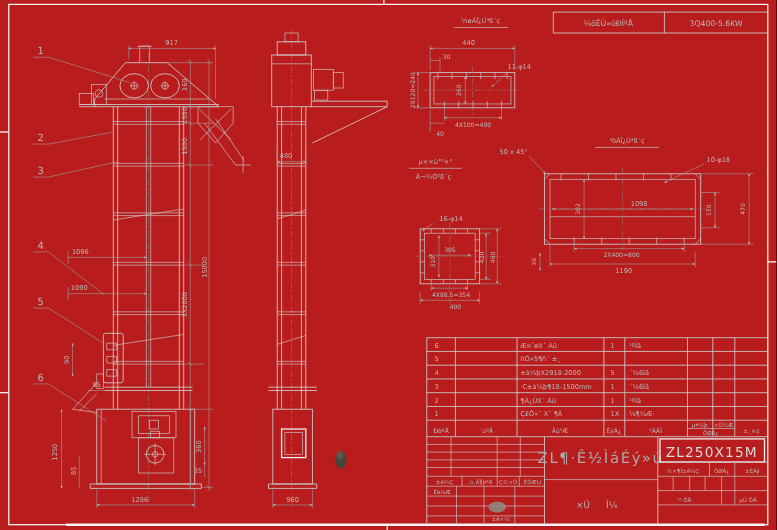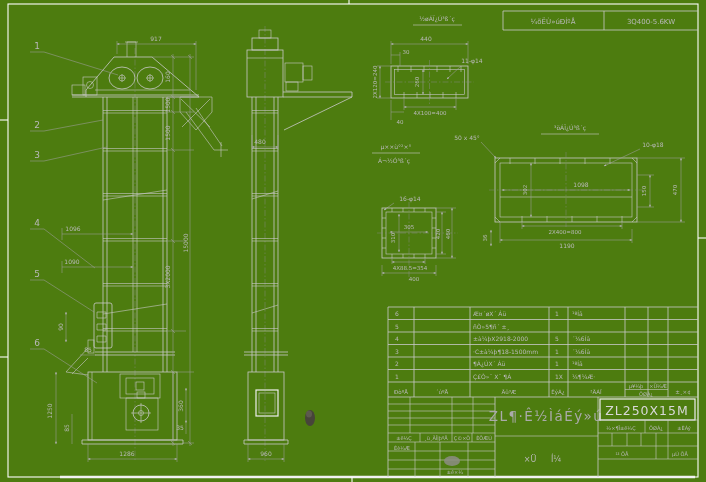--- a/index.html
+++ b/index.html
@@ -1,16 +1,16 @@
 <!DOCTYPE html>
 <html><head>
 <meta charset="utf-8">
 <style>
   html,body{margin:0;padding:0;background:#000;}
-  .stage{position:relative;width:706px;height:482px;background:#4d7c0f;overflow:hidden;}
+  .stage{position:relative;width:706px;height:482px;background:#b91c1c;overflow:hidden;}
   svg{position:absolute;left:0;top:0;}
   svg text{fill:#b9b9b9;font-family:"DejaVu Sans",sans-serif;}
   .t5{font-size:5px;}
   .t55{font-size:5.5px;}
   .t6{font-size:6px;}
   .t7{font-size:7px;}
   .t9{font-size:9px;}
   .t12{font-size:12.5px;fill:#d8d8d8;letter-spacing:1px;}
   .t14{font-size:13.5px;fill:#aaa;letter-spacing:1.5px;}
   .t8{font-size:8px;}

